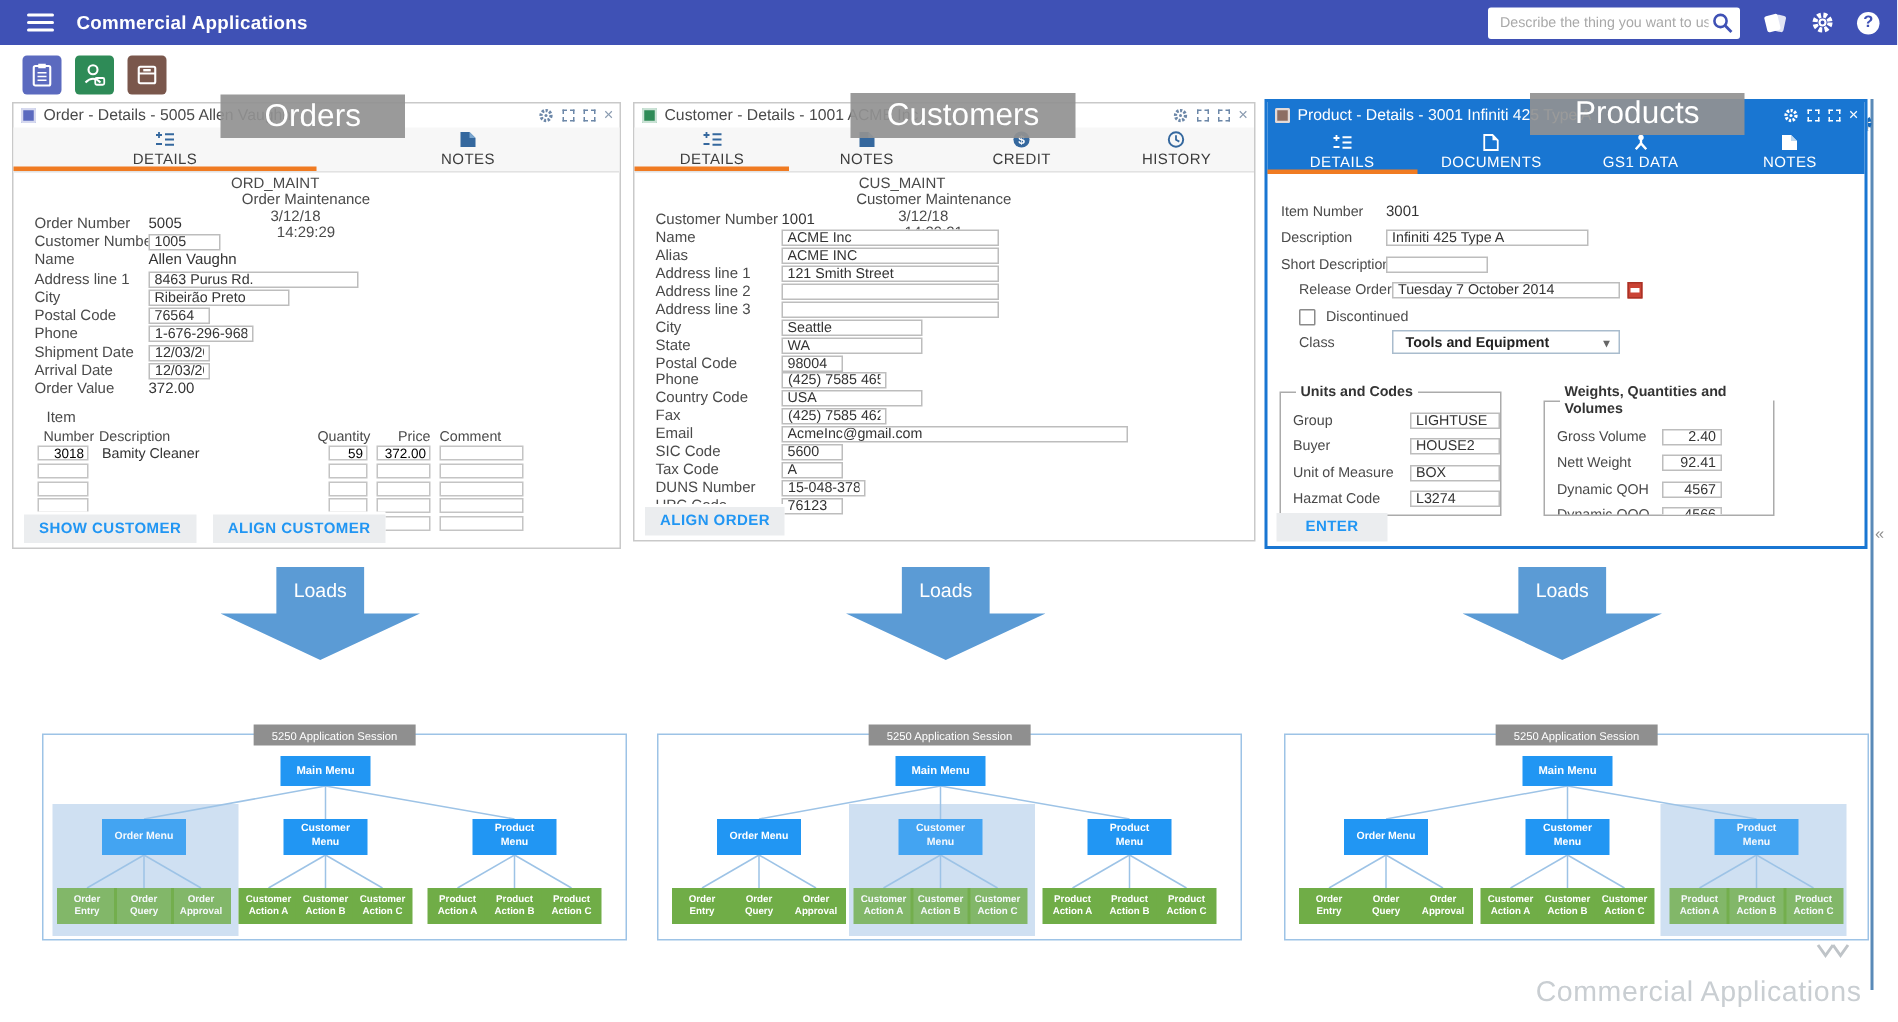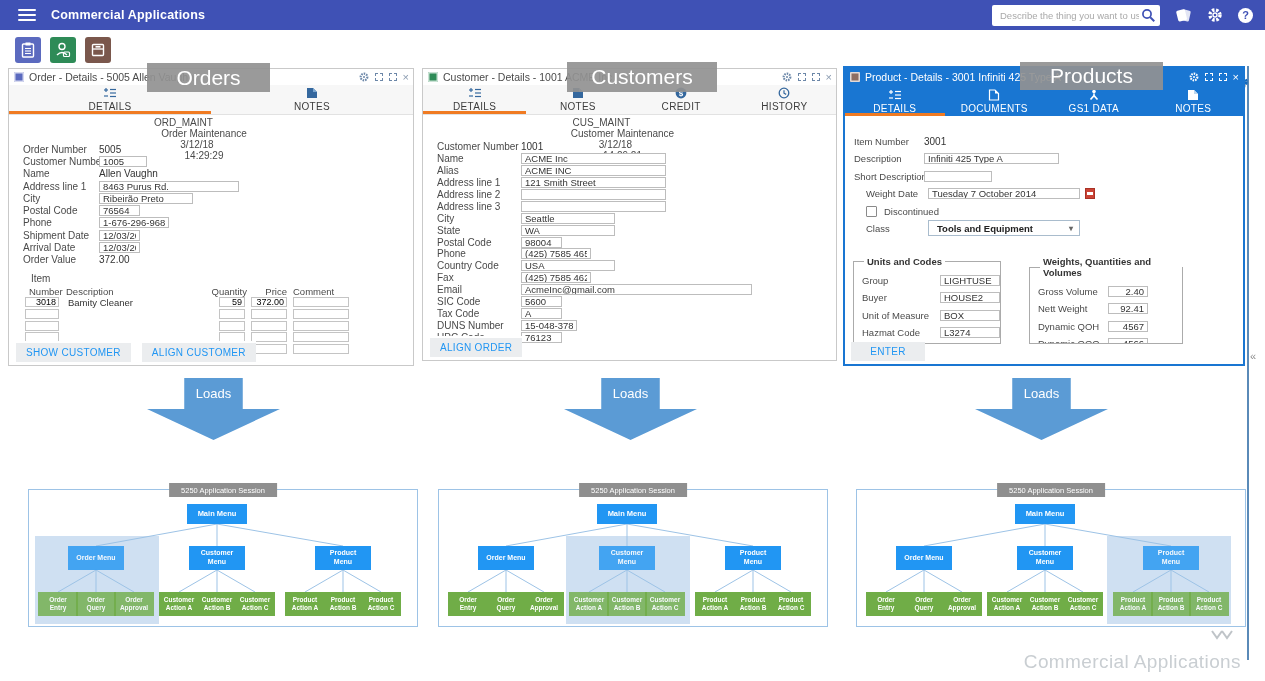--- a/index.html
+++ b/index.html
@@ -83,21 +83,21 @@
   
   .isec-title{margin:7px 0 2px 22px;font-size:10px;color:#4a4a4a;}
   .ihead{position:relative;height:11px;font-size:9.5px;color:#4a4a4a;}
   .ihead span{position:absolute;white-space:nowrap;}
   .igrid{display:grid;grid-template-columns:34px 148px 26px 36px 56px;column-gap:6px;
          margin:0 0 1.5px 16px;align-items:center;}
   .igrid .iin{height:10px;border:1px solid #c4c4c4;font-size:9px;padding:0 2px;
               font-family:"Liberation Sans",sans-serif;}
   .igrid .idesc{font-size:9.5px;color:#333;padding-left:3px;white-space:nowrap;}
   .btnrow{position:absolute;left:7px;bottom:3px;display:flex;gap:11px;background:#fff;padding-top:2px;}
-  .fbtn{border:none;background:#ebedef;color:#2196f3;font-weight:normal;font-size:10px;
+  .fbtn{border:none;background:#ebedef;color:#2196f3;font-weight:bold;font-size:10px;
         padding:4px 10px;letter-spacing:.3px;font-family:"Liberation Sans",sans-serif;cursor:pointer;}
 
   
   .pcontent{padding:18px 0 0 9px;}
   .prow{display:flex;align-items:center;height:15px;margin-bottom:2.4px;}
   .plabel{width:70px;flex:none;font-size:9.5px;color:#4a4a4a;white-space:nowrap;}
   .plabel.ind{margin-left:12px;width:62px;}
   .w68{width:68px;}.w135{width:135px;}.w152{width:152px;}
   .calic{width:10px;height:11px;margin-left:5px;background:#cb4335;border:1px solid #a93226;position:relative;}
   .calic::after{content:"";position:absolute;left:1px;top:3px;width:6px;height:3px;background:#fff;}
@@ -539,21 +539,21 @@
         </div>
       <div class="prow">
           <span class="plabel">Description</span>
           <input class="fin w135" value="Infiniti 425 Type A" style="">
         </div>
       <div class="prow">
           <span class="plabel">Short Description</span>
           <input class="fin w68" value="" style="">
         </div>
       <div class="prow">
-          <span class="plabel ind">Weight Date</span>
+          <span class="plabel ind">Release Order</span>
           <input class="fin w152" value="Tuesday 7 October 2014" style="">
           <span class="calic"></span>
         </div>
       <div class="prow">
           <span class="cb" style="position:static;margin-left:12px;margin-right:7px"></span>
           <span class="plabel" style="width:auto">Discontinued</span>
         </div>
       <div class="prow">
           <span class="plabel ind">Class</span>
         <div class="classbox">

